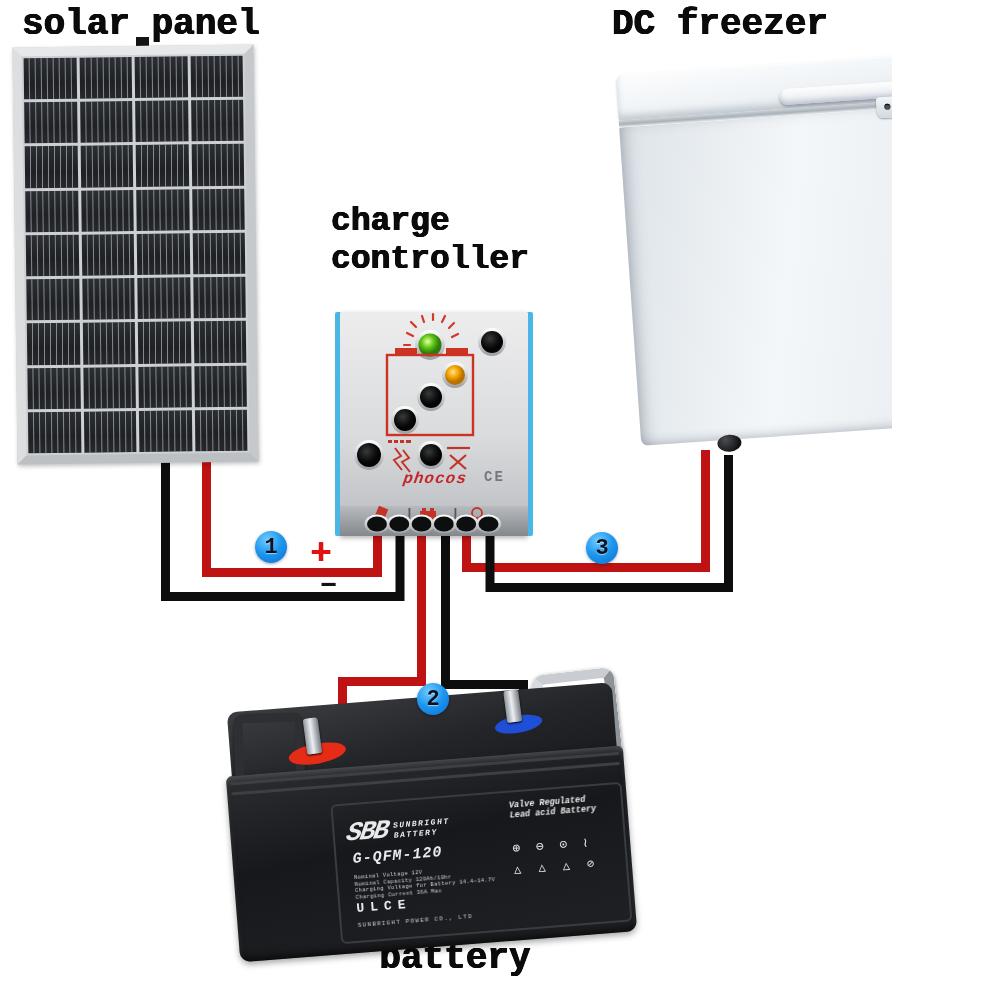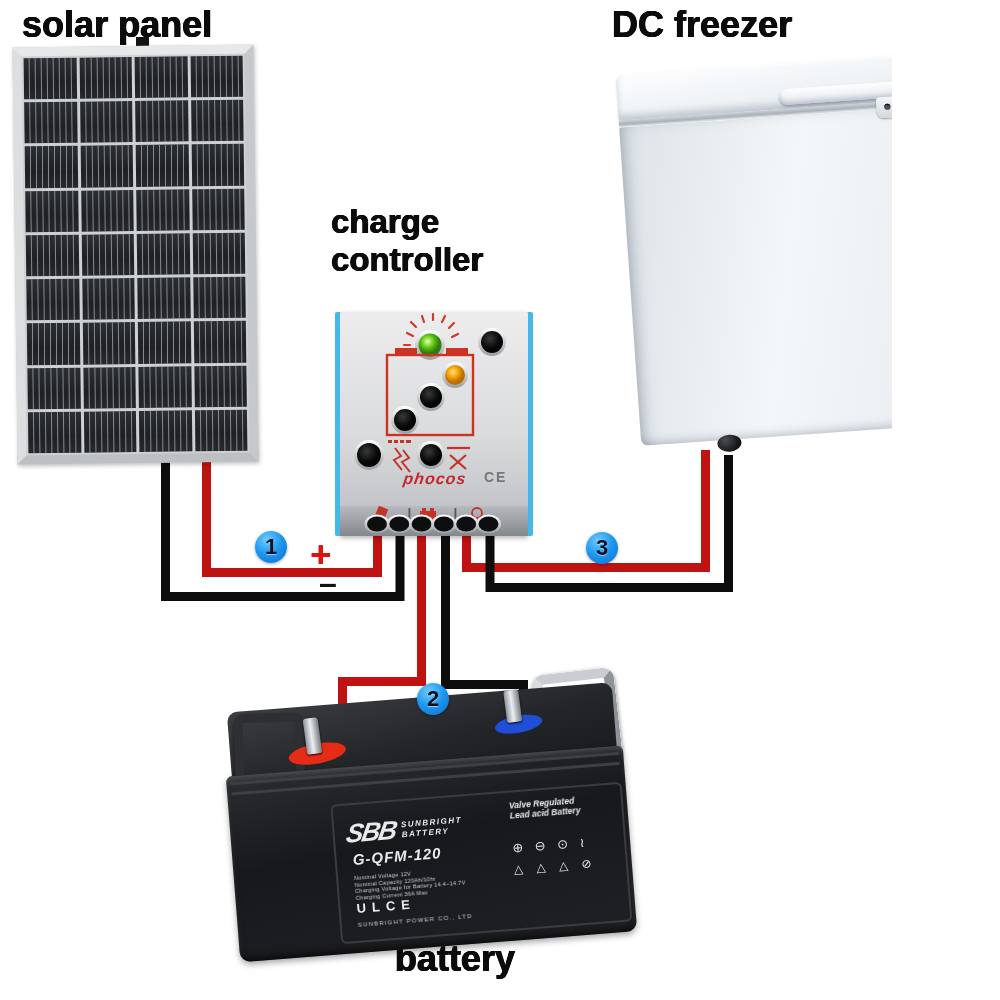--- a/index.html
+++ b/index.html
@@ -1,17 +1,17 @@
 <!DOCTYPE html>
 <html><head>
 <meta charset="utf-8">
 <style>
   html,body{margin:0;padding:0;background:#fff;}
   #canvas{position:relative;width:892px;height:1000px;background:#fff;overflow:hidden;
-          font-family:Liberation Sans, sans-serif;}
+          font-family:Liberation Mono, monospace;}
   .abs{position:absolute;}
   .title{font-weight:bold;color:#0b0b0b;letter-spacing:0px;
          text-shadow:0.6px 0 #0b0b0b,-0.6px 0 #0b0b0b,0 0.4px #0b0b0b;}
 
   
   #solar-panel{left:15px;top:46px;width:223px;height:399px;transform:rotate(-0.7deg);z-index:3;
      border:9px solid;border-color:#e6e8e9 #c6c9cb #bdc0c2 #dcdedf;background:#cdd1d4;
      box-shadow:1px 2px 4px rgba(0,0,0,.25);}
   #solar-grid{position:absolute;inset:2px;display:grid;gap:3px;
      grid-template-columns:repeat(4,1fr);grid-template-rows:repeat(9,1fr);background:#cdd1d4;}

